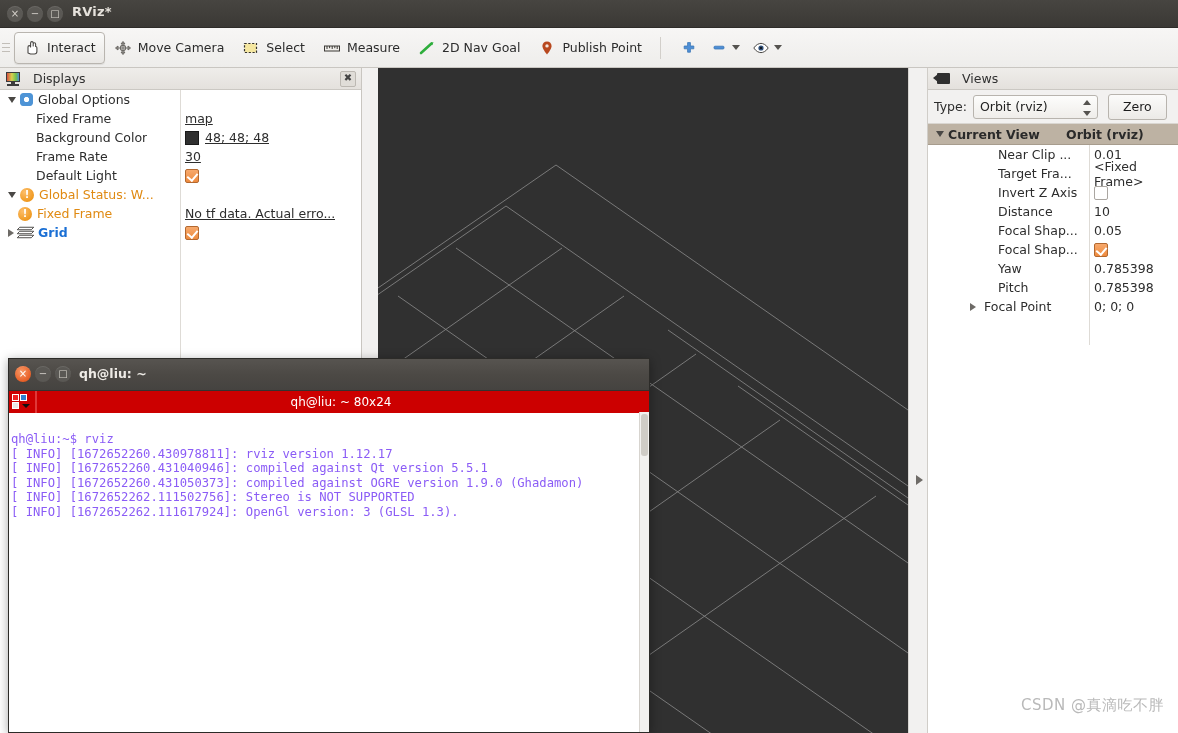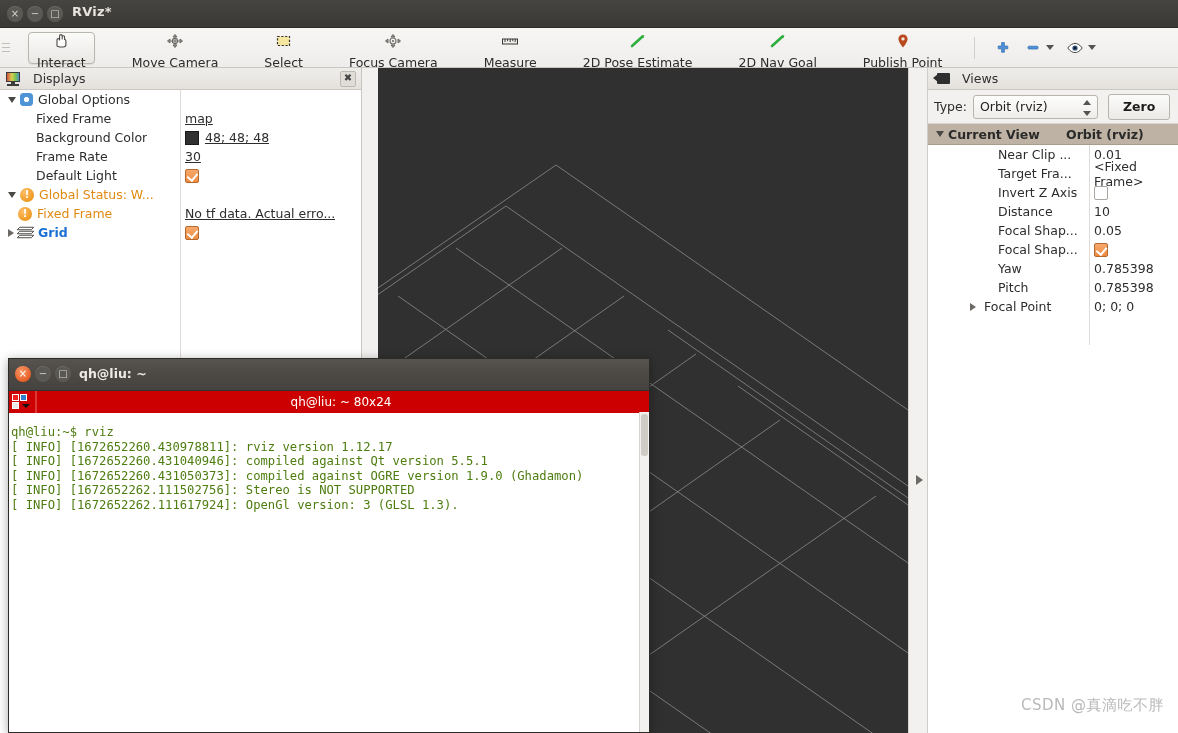--- a/index.html
+++ b/index.html
@@ -48,25 +48,24 @@
     box-sizing: border-box;
     display: flex; align-items: center;
   }
   .tb-grip {
     width: 10px; height: 22px; margin-left: 2px; margin-right: 2px;
     display: flex; flex-direction: column; justify-content: center; gap: 3px;
   }
   .tb-grip i { display: block; height: 1px; background: #c2beb8; width: 8px; }
   .tbtn {
     display: flex; align-items: center; gap: 6px;
-    height: 30px; padding: 0 8px; margin: 0 14px;
+    height: 30px; padding: 0 8px; margin: 0 0;
     font-size: 12.5px; color: #2c2c2c; white-space: nowrap;
     border: 1px solid transparent; border-radius: 4px;
     cursor: default;
-    flex-direction: column;
   }
   .tbtn.active {
     background: linear-gradient(to bottom,#fbfbfa,#e9e7e4);
     border: 1px solid #b9b5af;
     box-shadow: 0 1px 1px rgba(0,0,0,.08);
   }
   .tb-sep { width: 1px; height: 22px; background: #d2cfca; margin: 0 9px; }
   .ic { width: 18px; height: 16px; display: inline-block; position: relative; flex: 0 0 auto; }
 
   .tbtn-lbl { pointer-events: none; }
@@ -247,21 +246,20 @@
   .spin i { position:absolute; left:0; width:0; height:0;
     border-left:4px solid transparent; border-right:4px solid transparent; }
   .spin i:first-child { top:1px; border-bottom:5px solid #55534f; }
   .spin i:last-child { bottom:1px; border-top:5px solid #55534f; }
   .zero-btn {
     height: 26px; box-sizing: border-box; padding: 0 14px;
     background: linear-gradient(to bottom,#fbfbfa,#eceae7);
     border: 1px solid #b8b4ae; border-radius: 3px;
     font-size: 12.5px; color: #1c1c1c; line-height: 24px;
     margin-left: 4px;
-    font-weight: bold;
   }
 
   .vhead-row {
     height: 20px; display: flex; align-items: center;
     background: #bdb2a3; font-size: 12.5px; font-weight: bold; color: #2a2a2a;
     border-bottom: 1px solid #a79c8d;
   }
   .vhead-row .c1 { width: 133px; display:flex; align-items:center; height:20px; box-sizing:border-box; }
   .vhead-row .c2 { flex:1; padding-left: 5px; }
 
@@ -311,23 +309,23 @@
   .tab-ic .cv { position:absolute; left:10px; top:10px; width:0;height:0;
     border-left:4px solid transparent;border-right:4px solid transparent;border-top:4px solid #111; }
   .tab-div { position:absolute; left:26px; top:0; width:2px; height:22px; background:#e66; opacity:.55;}
   .term-tabbar .tablabel {
     position: absolute; left: 0; right: 0; text-align: center;
     font-size: 12px; color: #ffffff;
     font-family: "DejaVu Sans", sans-serif;
     padding-left: 24px;
   }
   .term-body {
-    background: #ffffff; height: 320px; padding: 12px 0 0 2px;
+    background: #ffffff; height: 320px; padding: 19px 0 0 2px;
     font-family: "DejaVu Sans Mono", "Liberation Mono", monospace;
-    font-size: 12.2px; line-height: 14.6px; color: #4d7c0f;
+    font-size: 12.2px; line-height: 14.6px; color: #8b5cf6;
     white-space: pre;
     position: relative;
     box-sizing: border-box;
   }
   .term-scroll {
     position: absolute; right: 0; top: 53px; width: 10px; height: 320px;
     background: #f2f1ef; border-left: 1px solid #d7d4cf; box-sizing: border-box;
   }
   .term-scroll .thumb {
     position:absolute; left:1px; top:2px; width:7px; height:42px;
@@ -398,61 +396,37 @@
 
     <div class="tbtn">
       <span class="ic">
         <svg width="18" height="16" viewBox="0 0 18 16">
           <rect x="2.5" y="3.5" width="12" height="9" fill="#f5e7a0" stroke="#33312e" stroke-width="1.2" stroke-dasharray="2.2 1.6"></rect>
         </svg>
       </span>
       <span class="tbtn-lbl">Select</span>
     </div>
 
-    <div class="tbtn">
-      <span class="ic">
-        <svg width="18" height="16" viewBox="0 0 18 16">
-          <g stroke="#6d6a66" stroke-width="1" fill="#8d8a86">
-            <path d="M9 1.5 L11 4 L7 4 Z"></path>
-              <path d="M9 14.5 L11 12 L7 12 Z"></path>
-            <path d="M1.5 8 L4 6 L4 10 Z"></path>
-              <path d="M16.5 8 L14 6 L14 10 Z"></path>
-          </g>
-          <circle cx="9" cy="8" r="3" fill="none" stroke="#6d6a66" stroke-width="1.1"></circle>
-          <circle cx="9" cy="8" r="1.1" fill="#6d6a66"></circle>
-        </svg>
-      </span>
-      <span class="tbtn-lbl">Focus Camera</span>
-    </div>
 
     <div class="tbtn">
       <span class="ic">
         <svg width="18" height="16" viewBox="0 0 18 16">
           <rect x="1.5" y="6" width="15" height="5" fill="#f0eeea" stroke="#3b3935" stroke-width="1"></rect>
           <g stroke="#3b3935" stroke-width="1">
             <line x1="4" y1="6" x2="4" y2="9"></line>
               <line x1="6.6" y1="6" x2="6.6" y2="8.2"></line>
             <line x1="9.2" y1="6" x2="9.2" y2="9"></line>
               <line x1="11.8" y1="6" x2="11.8" y2="8.2"></line>
             <line x1="14.2" y1="6" x2="14.2" y2="9"></line>
           </g>
         </svg>
       </span>
       <span class="tbtn-lbl">Measure</span>
     </div>
 
-    <div class="tbtn">
-      <span class="ic">
-        <svg width="18" height="16" viewBox="0 0 18 16">
-          <line x1="3" y1="13" x2="13.5" y2="3.5" stroke="#2eae3c" stroke-width="2.6" stroke-linecap="round"></line>
-          <path d="M15.5 2 L12.2 3.2 L14.3 5.3 Z" fill="#2eae3c"></path>
-        </svg>
-      </span>
-      <span class="tbtn-lbl">2D Pose Estimate</span>
-    </div>
 
     <div class="tbtn">
       <span class="ic">
         <svg width="18" height="16" viewBox="0 0 18 16">
           <line x1="3" y1="13" x2="13.5" y2="3.5" stroke="#2eae3c" stroke-width="2.6" stroke-linecap="round"></line>
           <path d="M15.5 2 L12.2 3.2 L14.3 5.3 Z" fill="#2eae3c"></path>
         </svg>
       </span>
       <span class="tbtn-lbl">2D Nav Goal</span>
     </div>

